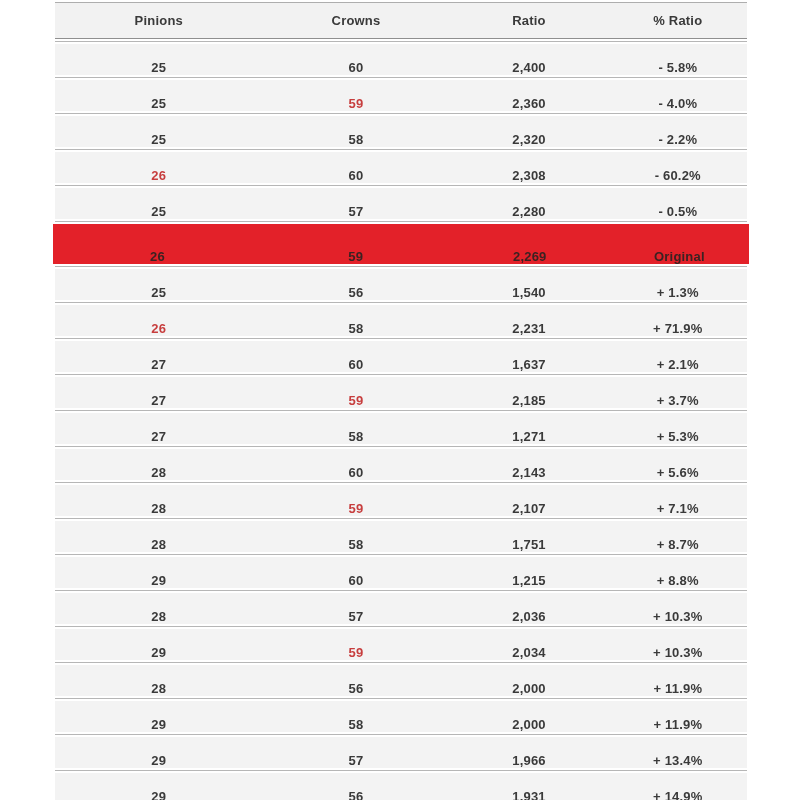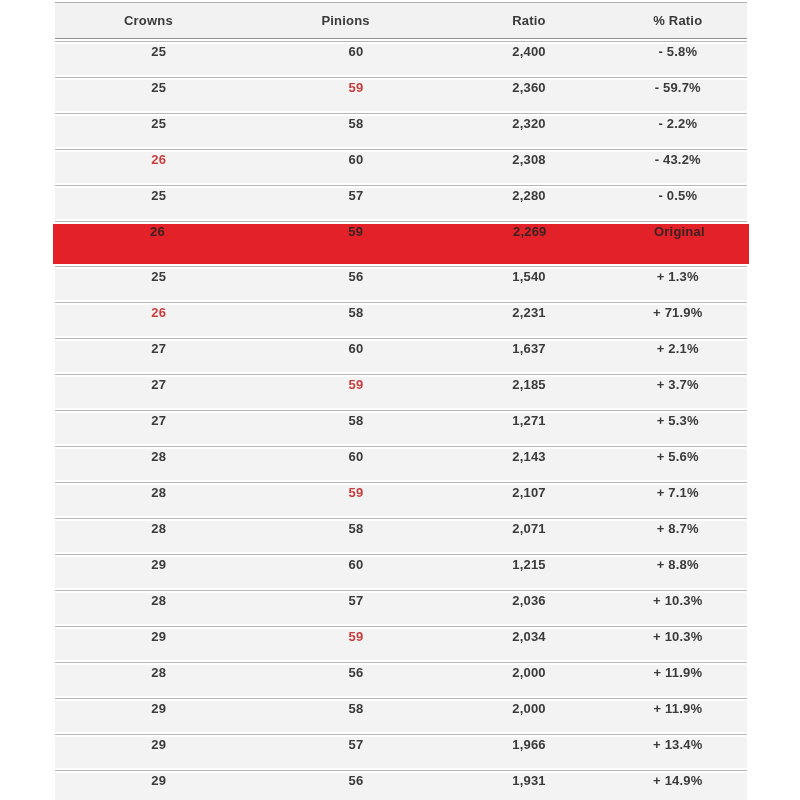--- a/index.html
+++ b/index.html
@@ -34,21 +34,21 @@
     content: "";
     position: absolute;
     left: 0;
     right: 0;
     top: 2px;
     height: 1px;
     background: #b6b6b6;
   }
   .row {
     display: flex;
-    align-items: flex-start;
+    align-items: flex-end;
     height: 31px;
     background: var(--row-bg, #f3f3f3);
   }
   .row.hl {
     background: var(--highlight-row-bg, #e32129);
     height: 40px;
     margin-left: -2px;
     margin-right: -2px;
   }
   .cell, .hcell {
@@ -65,53 +65,53 @@
   .c2 { width: 23%; }
   .c3 { width: 20%; }
   .cell.red { color: var(--red-text, #c73e3e); }
   .row.hl .cell, .row.hl .cell.red { color: #3b2222; }
 </style>
 </head>
 <body>
 
 <div class="table-wrap">
   <div class="thead">
+    <span class="hcell c0">Pinions</span>
     <span class="hcell c1">Crowns</span>
-    <span class="hcell c0">Pinions</span>
     <span class="hcell c2">Ratio</span>
     <span class="hcell c3">% Ratio</span>
   </div>
   <div>
       <div class="sep"></div>
       <div class="row">
         <span class="cell c0">25</span>
         <span class="cell c1">60</span>
         <span class="cell c2">2,400</span>
         <span class="cell c3">- 5.8%</span>
       </div>
       <div class="sep"></div>
       <div class="row">
         <span class="cell c0">25</span>
         <span class="cell c1 red">59</span>
         <span class="cell c2">2,360</span>
-        <span class="cell c3">- 59.7%</span>
+        <span class="cell c3">- 4.0%</span>
       </div>
       <div class="sep"></div>
       <div class="row">
         <span class="cell c0">25</span>
         <span class="cell c1">58</span>
         <span class="cell c2">2,320</span>
         <span class="cell c3">- 2.2%</span>
       </div>
       <div class="sep"></div>
       <div class="row">
         <span class="cell c0 red">26</span>
         <span class="cell c1">60</span>
         <span class="cell c2">2,308</span>
-        <span class="cell c3">- 43.2%</span>
+        <span class="cell c3">- 60.2%</span>
       </div>
       <div class="sep"></div>
       <div class="row">
         <span class="cell c0">25</span>
         <span class="cell c1">57</span>
         <span class="cell c2">2,280</span>
         <span class="cell c3">- 0.5%</span>
       </div>
       <div class="sep"></div>
       <div class="row hl">
@@ -166,21 +166,21 @@
       <div class="row">
         <span class="cell c0">28</span>
         <span class="cell c1 red">59</span>
         <span class="cell c2">2,107</span>
         <span class="cell c3">+ 7.1%</span>
       </div>
       <div class="sep"></div>
       <div class="row">
         <span class="cell c0">28</span>
         <span class="cell c1">58</span>
-        <span class="cell c2">2,071</span>
+        <span class="cell c2">1,751</span>
         <span class="cell c3">+ 8.7%</span>
       </div>
       <div class="sep"></div>
       <div class="row">
         <span class="cell c0">29</span>
         <span class="cell c1">60</span>
         <span class="cell c2">1,215</span>
         <span class="cell c3">+ 8.8%</span>
       </div>
       <div class="sep"></div>

